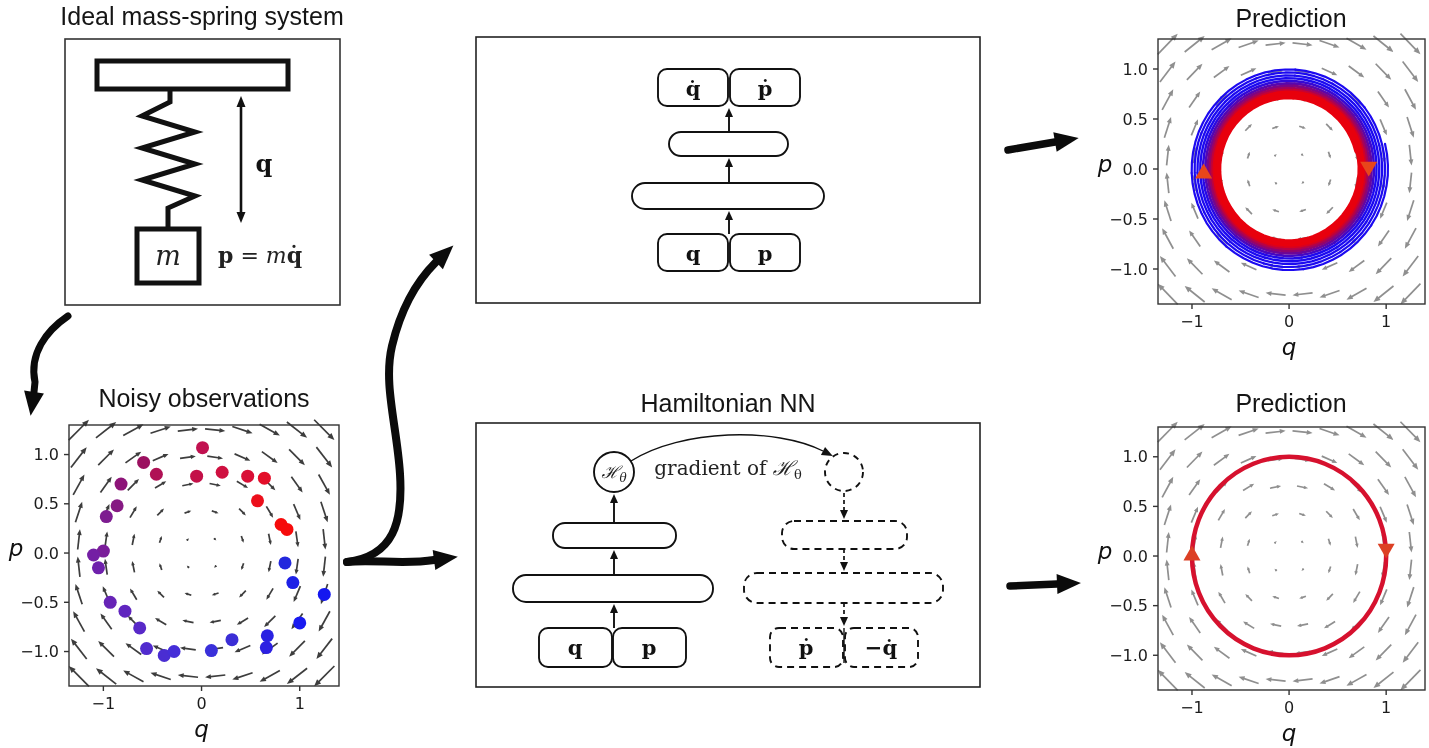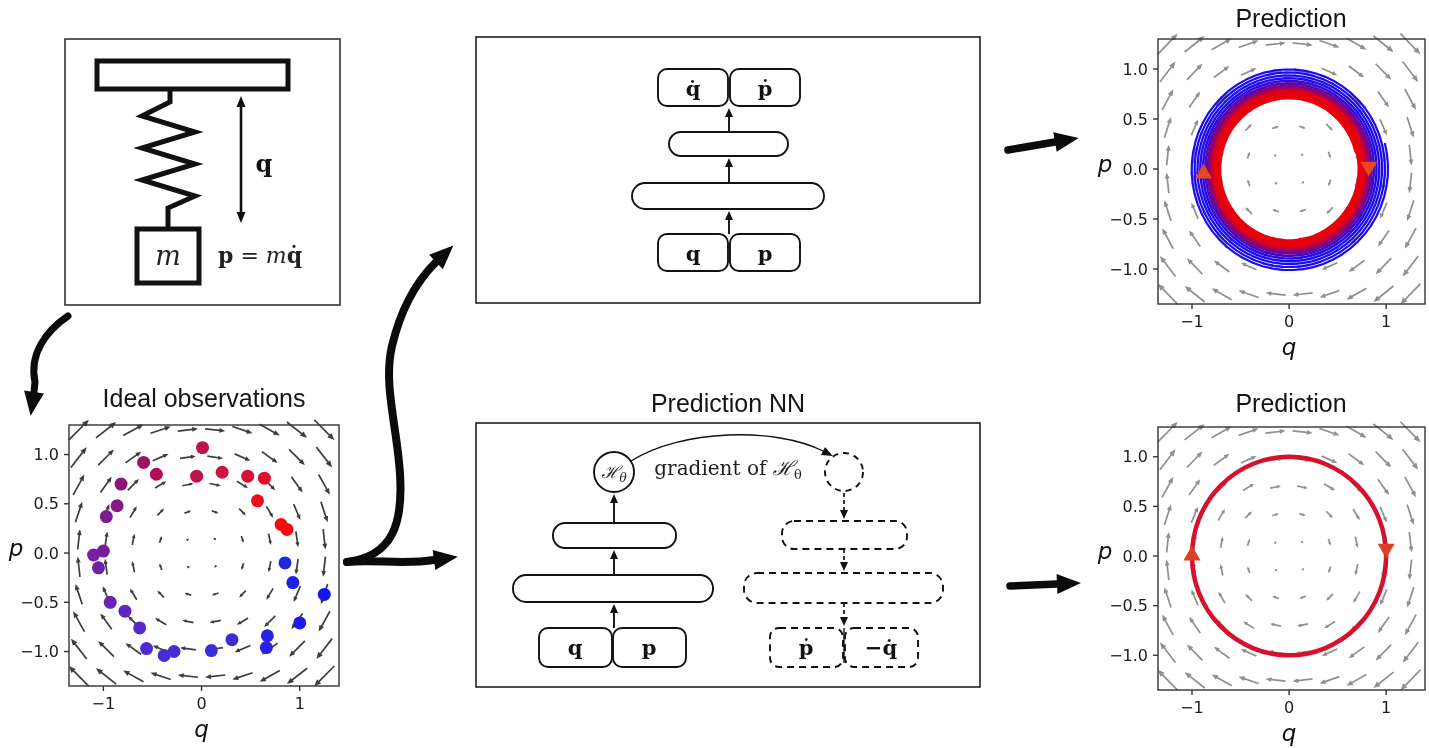--- a/index.html
+++ b/index.html
@@ -11,22 +11,23 @@
   .t-tick{font-family:"DejaVu Sans",sans-serif;font-size:16px;fill:#1c1c1c;}
   .t-axis{font-family:"DejaVu Sans",sans-serif;font-style:italic;font-size:23px;fill:#111;}
   .t-serif-b{font-family:"DejaVu Serif",serif;font-weight:bold;fill:#111;}
   .t-serif{font-family:"DejaVu Serif",serif;fill:#222;}
   .t-serif-i{font-family:"DejaVu Serif",serif;font-style:italic;fill:#222;}
 </style>
 </head>
 <body>
 
 <div class="canvas">
-  <div class="fig-title" style="left:54px;top:384px;width:300px;">Ideal observations</div>
-  <div class="fig-title" style="left:578px;top:389px;width:300px;">Prediction NN</div>
+  <div class="fig-title" style="left:52px;top:2px;width:300px;">Ideal mass-spring system</div>
+  <div class="fig-title" style="left:54px;top:384px;width:300px;">Noisy observations</div>
+  <div class="fig-title" style="left:578px;top:389px;width:300px;">Hamiltonian NN</div>
   <div class="fig-title" style="left:1141px;top:4px;width:300px;">Prediction</div>
   <div class="fig-title" style="left:1141px;top:389px;width:300px;">Prediction</div>
 
   <svg id="fig" width="1429" height="748" viewBox="0 0 1429 748">
       <g>
         <rect x="65" y="39" width="275" height="266" fill="#fff" stroke="#333" stroke-width="1.6"></rect>
         <rect x="97" y="61" width="191" height="28" fill="#fff" stroke="#111" stroke-width="5"></rect>
         <path d="M170,89 L170,102 L142,116 L195,132 L142,148 L195,164 L142,180 L195,196 L168,208 L168,229" fill="none" stroke="#111" stroke-width="5" stroke-linejoin="miter"></path>
         <rect x="137" y="229" width="62" height="54" fill="#fff" stroke="#111" stroke-width="5"></rect>
         <text x="168" y="265" class="t-serif-i" text-anchor="middle" font-size="27">m</text>

